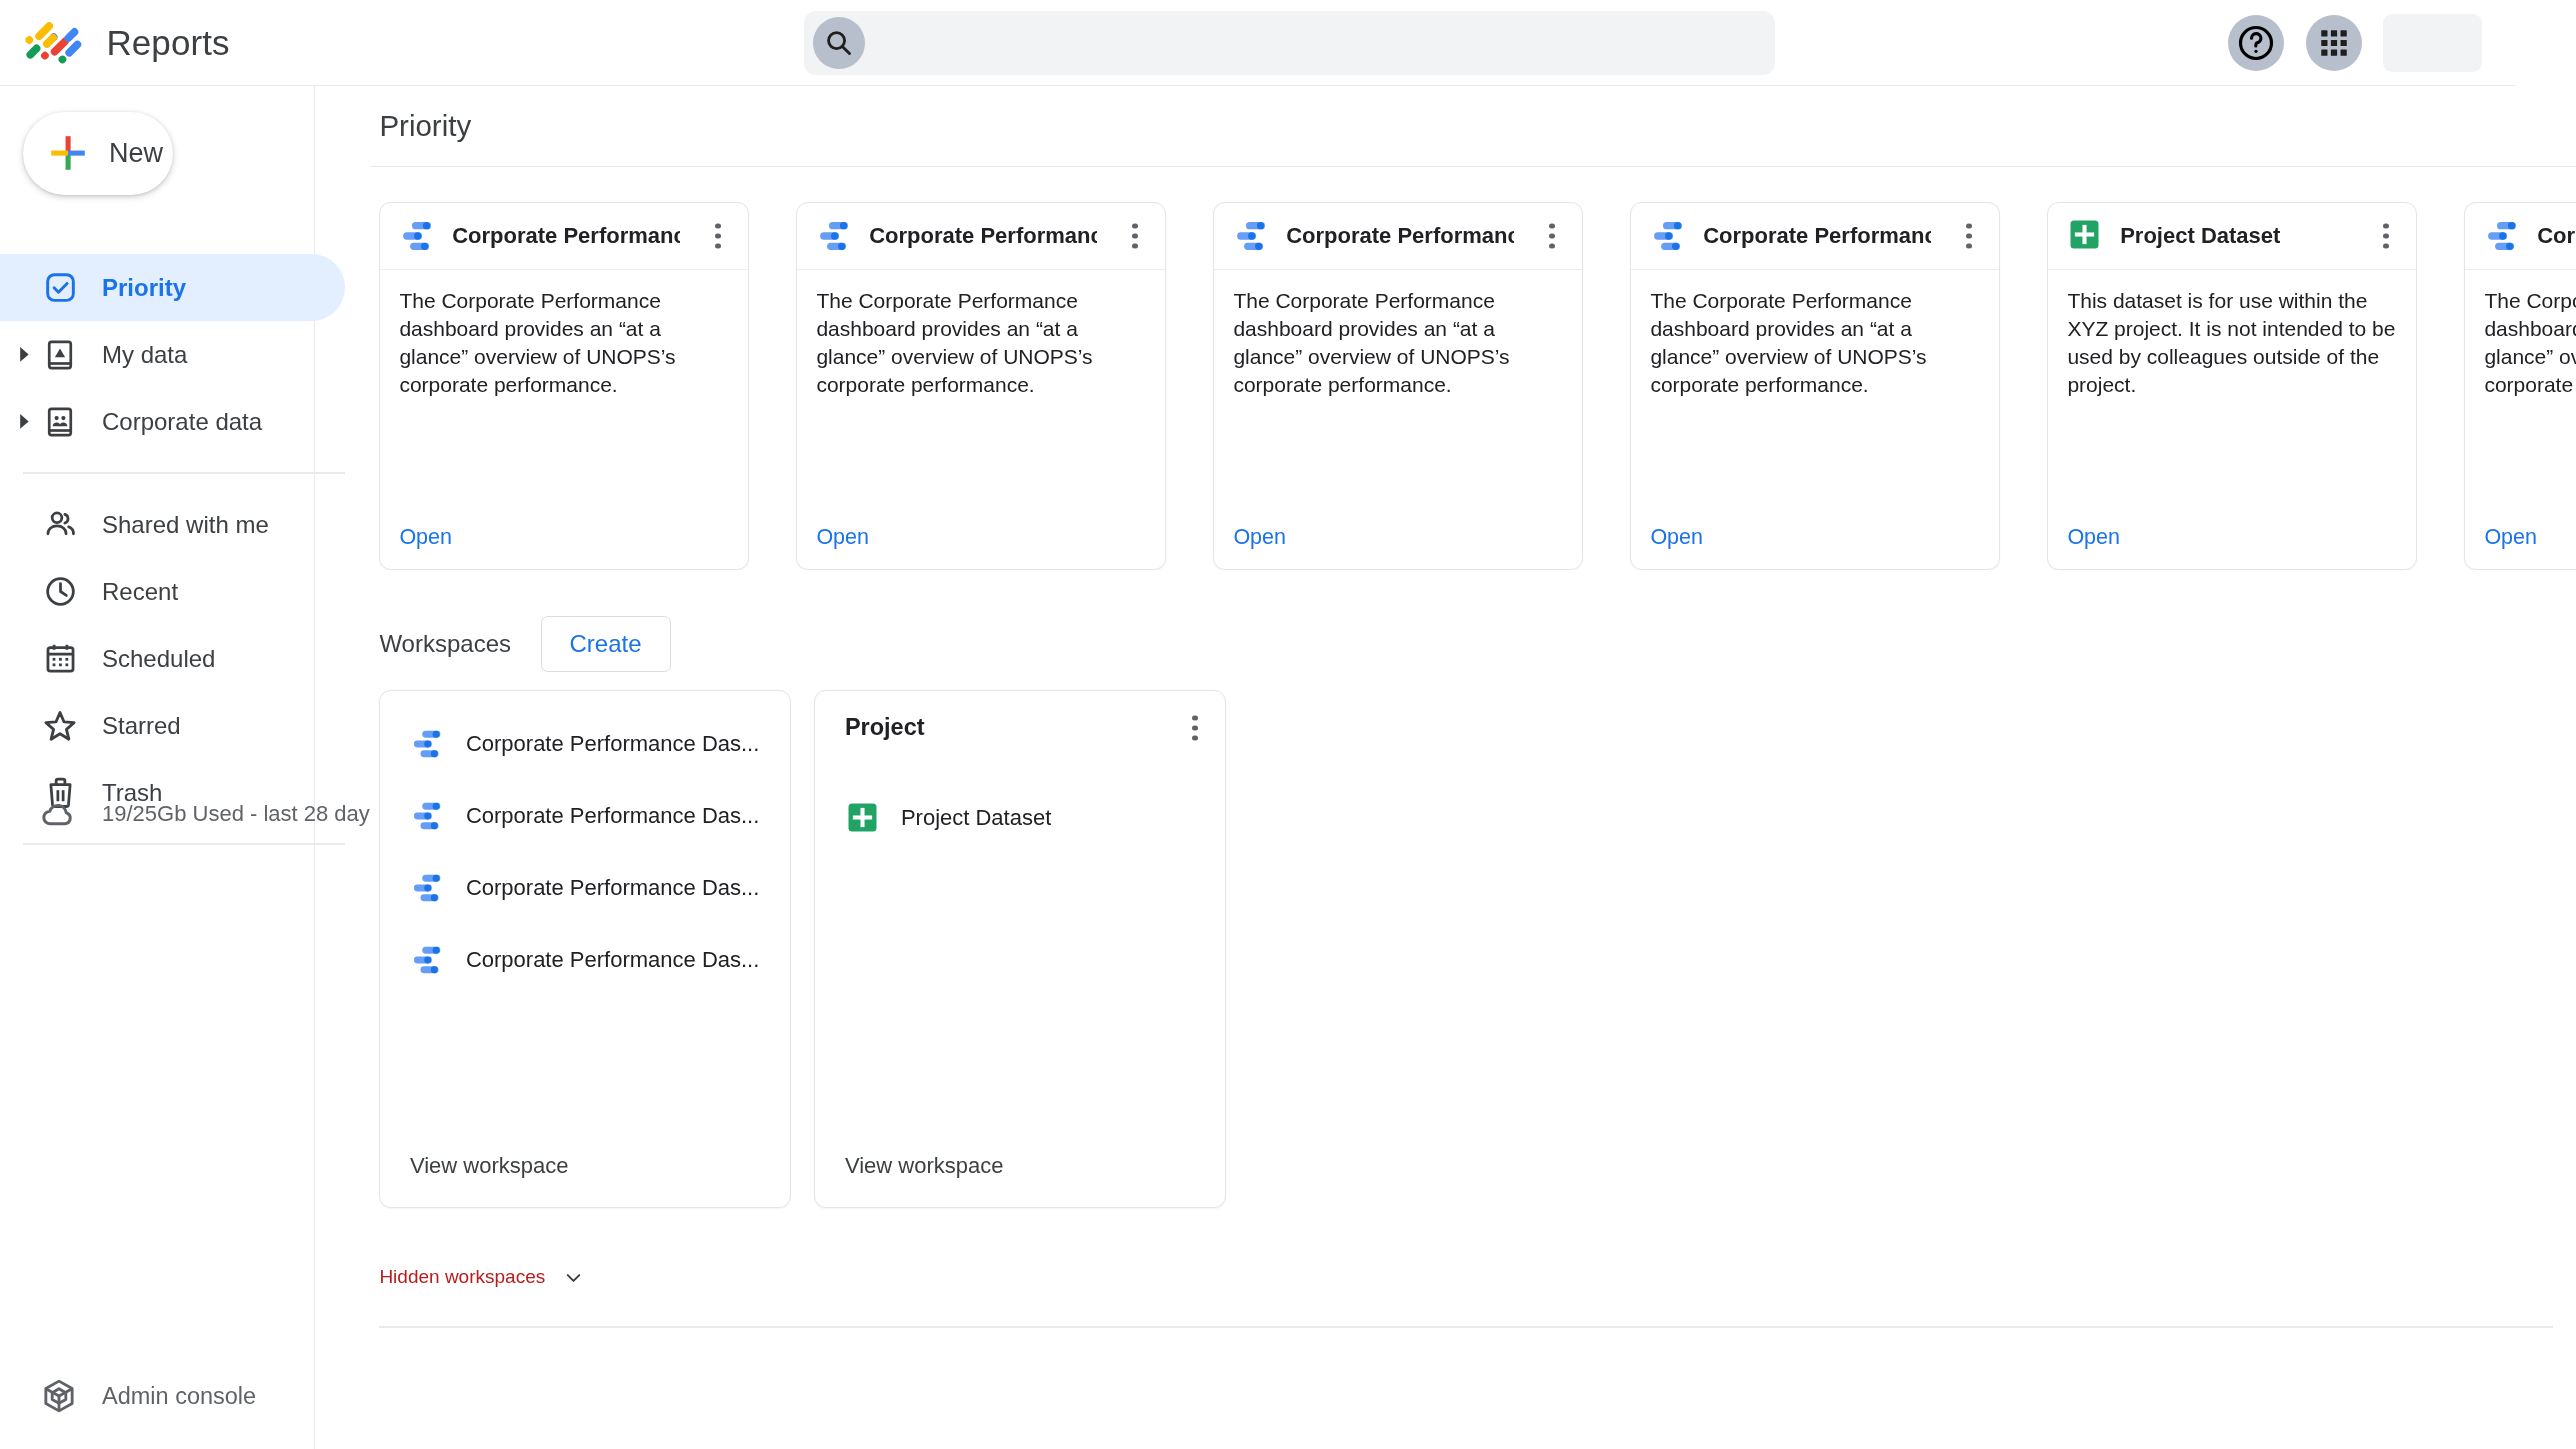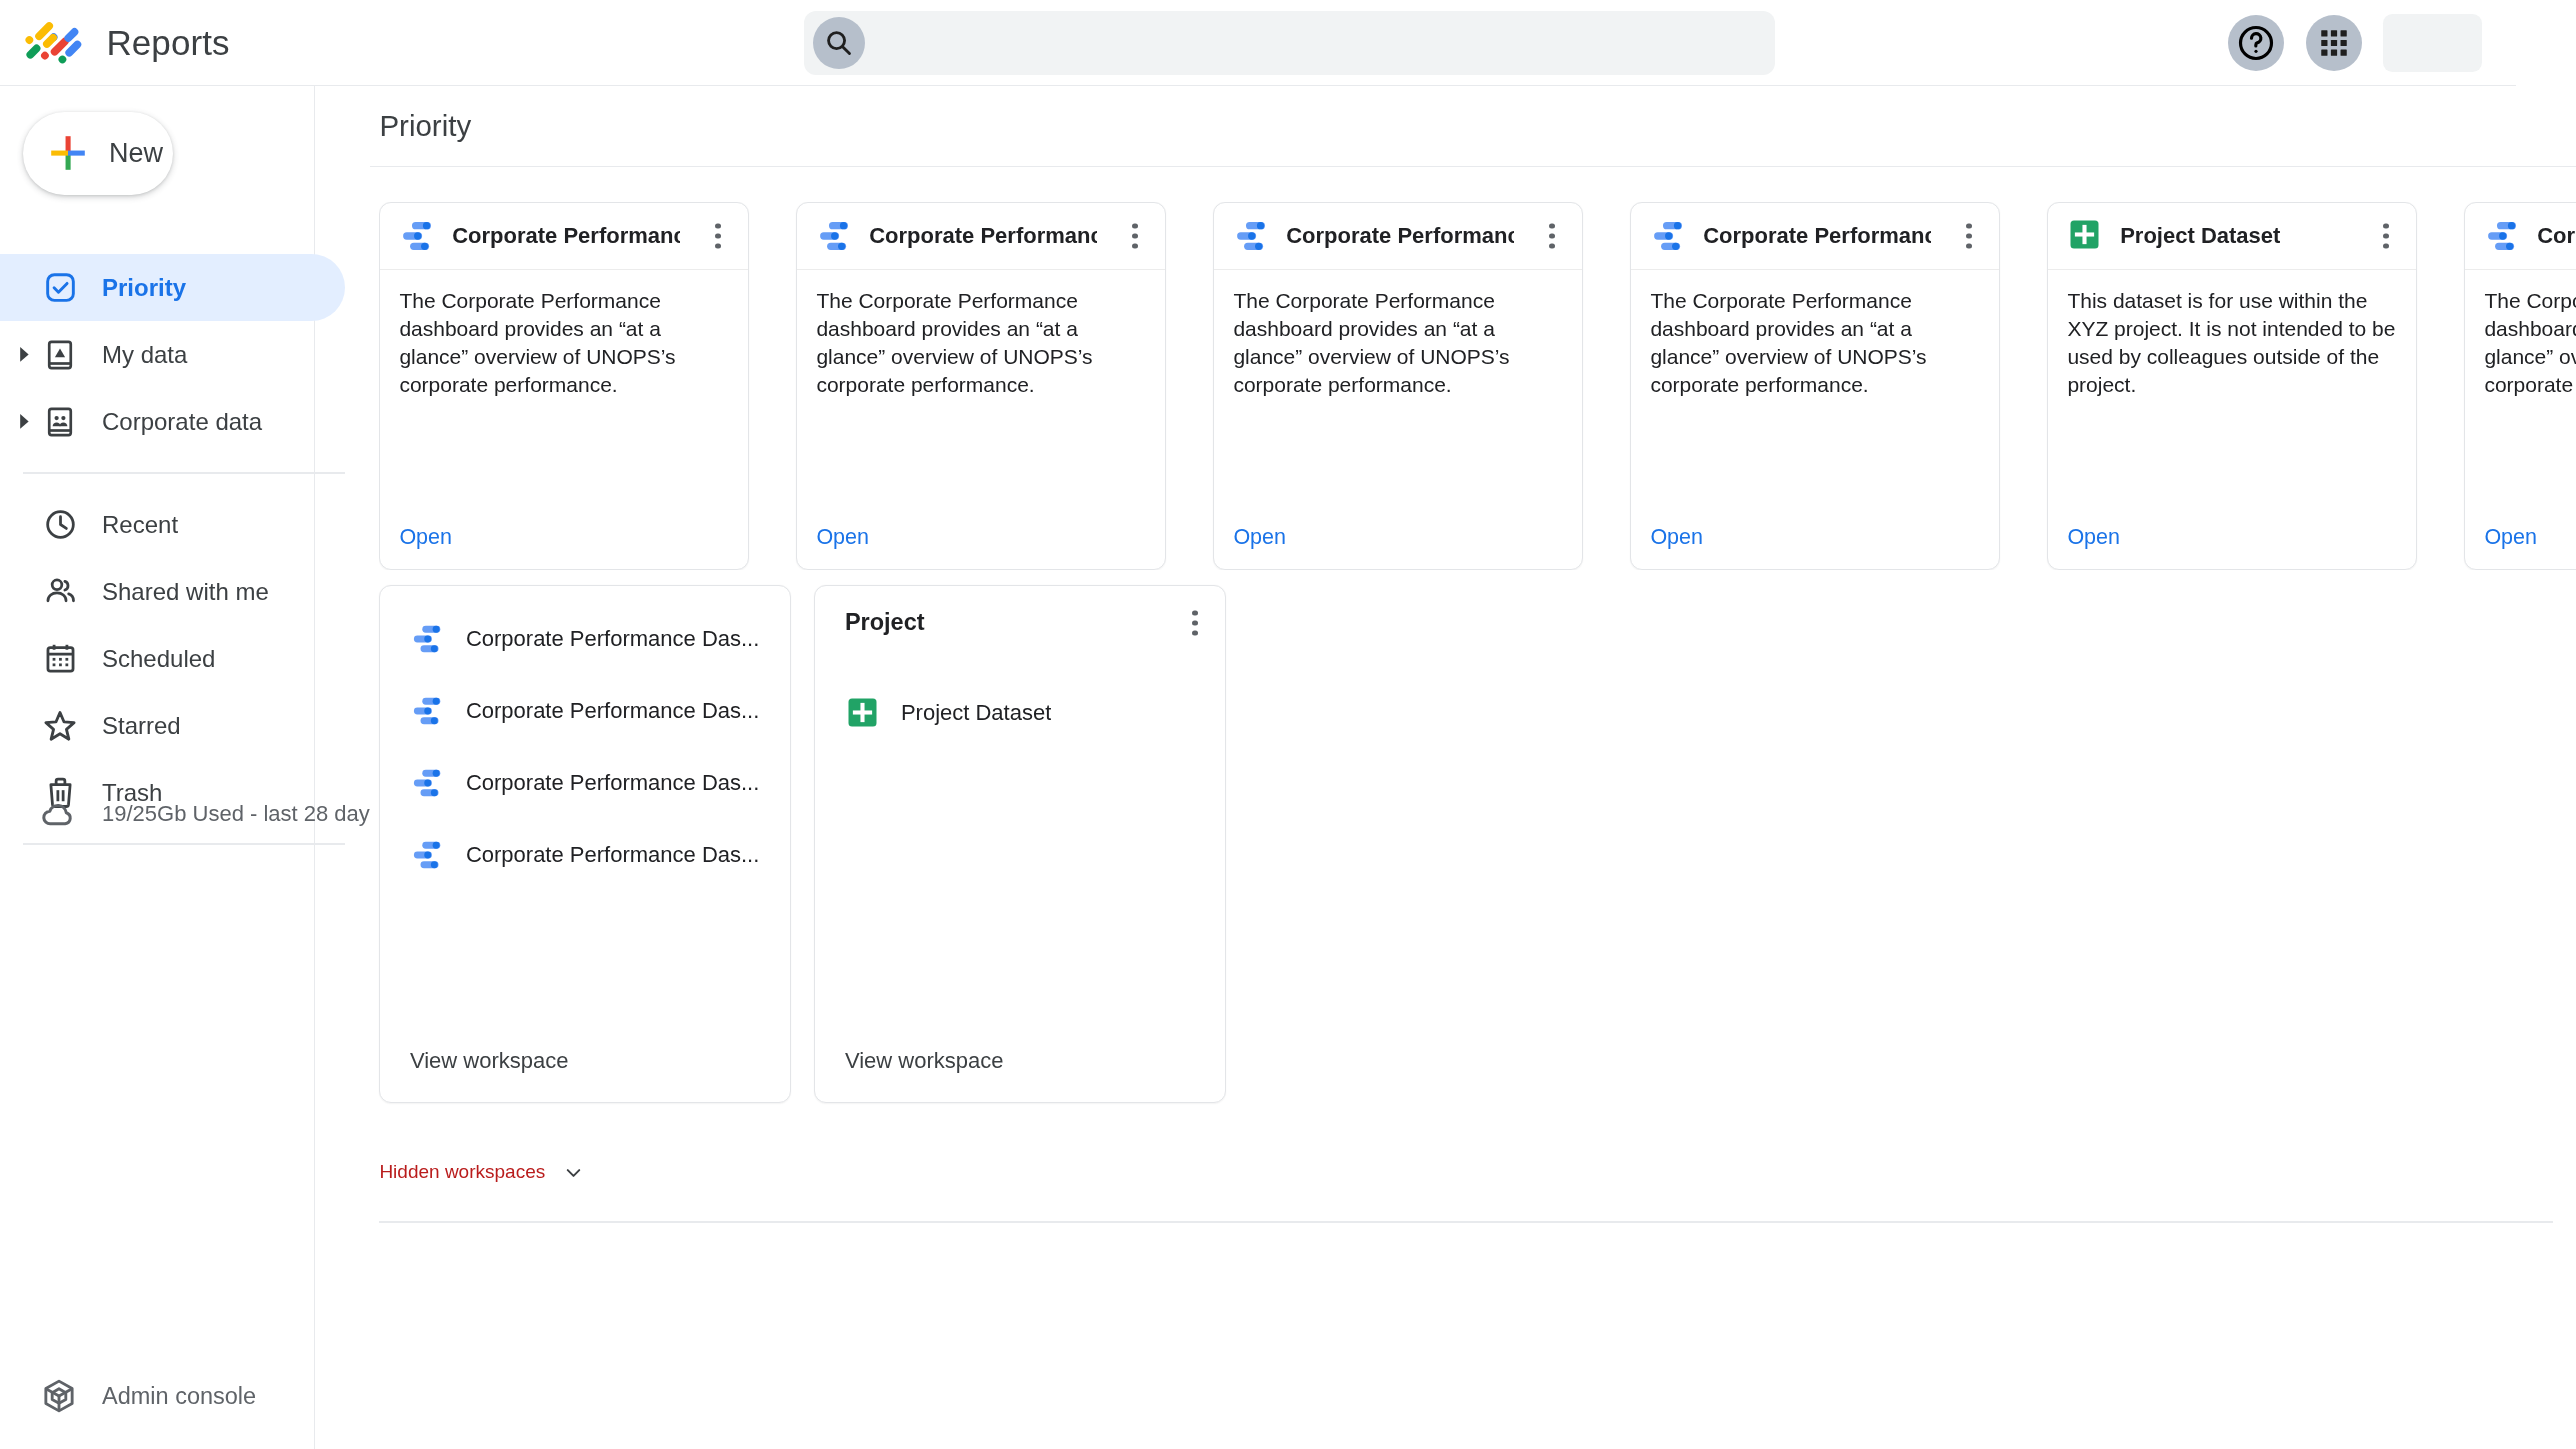--- a/index.html
+++ b/index.html
@@ -332,37 +332,37 @@
       <span class="nav-lbl">Corporate data</span>
     </div>
 
     <div class="nav-sep"></div>
 
     <div class="nav-group2">
 
       <div class="nav-item">
         <span class="nav-ico">
           <svg width="35" height="35" viewBox="0 0 24 24" fill="none" stroke="#3c4043" stroke-width="1.9">
-            <circle cx="12" cy="12" r="8.8"></circle>
-            <path d="M12 6.6V12l4 2.7" stroke-linecap="round" stroke-linejoin="round"></path>
-          </svg>
-        </span>
-        <span class="nav-lbl">Recent</span>
-      </div>
-
-      <div class="nav-item">
-        <span class="nav-ico">
-          <svg width="35" height="35" viewBox="0 0 24 24" fill="none" stroke="#3c4043" stroke-width="1.9">
             <circle cx="9.6" cy="7.4" r="3.3"></circle>
             <path d="M3.4 18.4c0-3.4 2.8-5.4 6.2-5.4s6.2 2 6.2 5.4" stroke-linecap="round"></path>
             <path d="M15 5.1a3.1 3.1 0 0 1 0 5.9" stroke-linecap="round"></path>
             <path d="M17.6 13.6c2.1.6 3.3 2.3 3.3 4.8" stroke-linecap="round"></path>
           </svg>
         </span>
         <span class="nav-lbl">Shared with me</span>
+      </div>
+
+      <div class="nav-item">
+        <span class="nav-ico">
+          <svg width="35" height="35" viewBox="0 0 24 24" fill="none" stroke="#3c4043" stroke-width="1.9">
+            <circle cx="12" cy="12" r="8.8"></circle>
+            <path d="M12 6.6V12l4 2.7" stroke-linecap="round" stroke-linejoin="round"></path>
+          </svg>
+        </span>
+        <span class="nav-lbl">Recent</span>
       </div>
 
       <div class="nav-item">
         <span class="nav-ico">
           <svg width="35" height="35" viewBox="0 0 24 24" fill="none" stroke="#3c4043" stroke-width="1.9">
             <rect x="3.4" y="4.6" width="17.2" height="16" rx="1.6"></rect>
             <line x1="3.4" y1="9" x2="20.6" y2="9"></line>
             <line x1="7.6" y1="2.6" x2="7.6" y2="6"></line>
             <line x1="16.4" y1="2.6" x2="16.4" y2="6"></line>
             <g fill="#3c4043" stroke="none">
@@ -571,20 +571,24 @@
         <span class="rcard-title">Corpor</span>
 
       </div>
       <div class="rcard-body">The Corporate Performance dashboard provides an “at a glance” overview of UNOPS’s corporate performance.</div>
       <div class="rcard-foot">
         <span class="open-link">Open</span>
       </div>
     </div>
   </div>
 
+  <div class="ws-head">
+    <span class="ws-label">Workspaces</span>
+    <span class="ws-create">Create</span>
+  </div>
 
   <div class="ws-row">
 
     <div class="ws-panel">
       <div class="ws-items">
         <div class="ws-item">
           <span class="ws-item-ico">
             <svg width="36" height="36" viewBox="0 0 24 24">
               <rect x="8.2" y="3.2" width="12" height="4.6" rx="2.3" fill="#669df6"></rect>
               <circle cx="17.4" cy="5.5" r="2.3" fill="#1a73e8"></circle>

